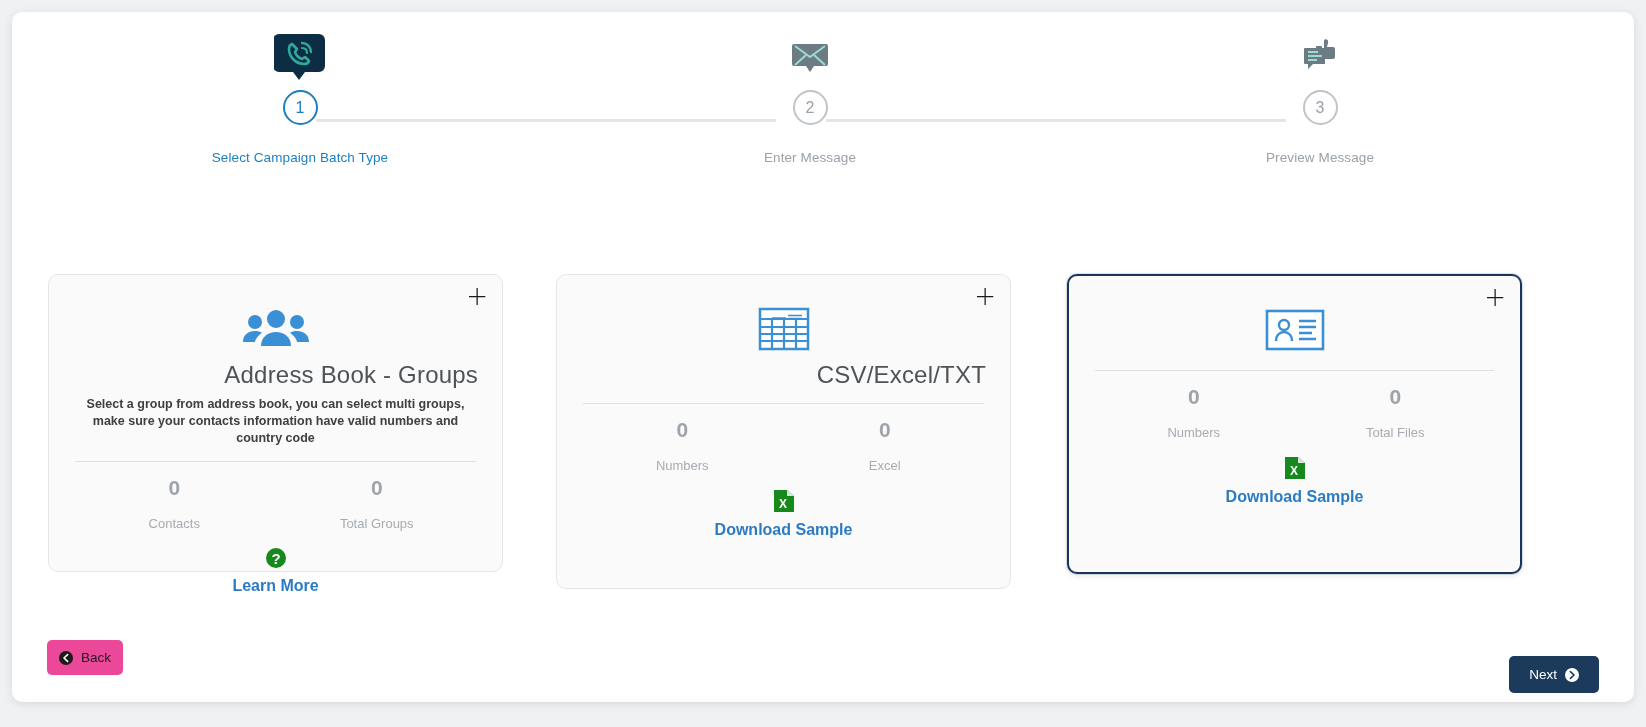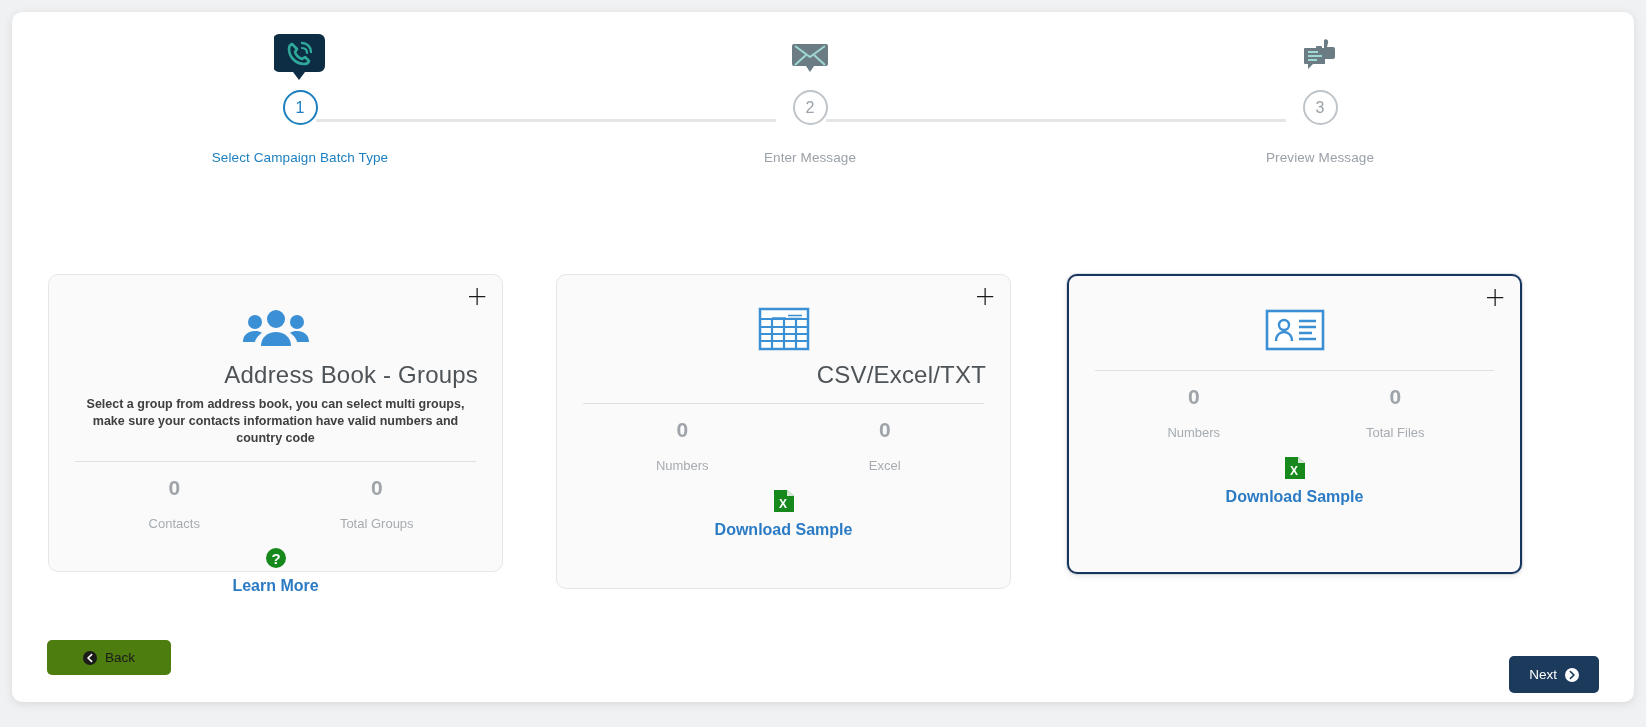--- a/index.html
+++ b/index.html
@@ -209,23 +209,23 @@
     gap: 8px;
     border-radius: 5px;
     font-size: 13.5px;
     cursor: pointer;
     border: none;
     box-sizing: border-box;
   }
   .btn-back {
     left: 35px;
     top: 0;
-    background: #4d7c0f;
+    background: #ec4899;
     color: #1b1b1b;
-    padding: 10px 36px;
+    padding: 10px 12px;
   }
   .btn-next {
     right: 35px;
     top: 16px;
     background: #1b3a5c;
     color: #ffffff;
     padding: 11px 20px;
   }
   .circ-arrow {
     display: inline-block;

